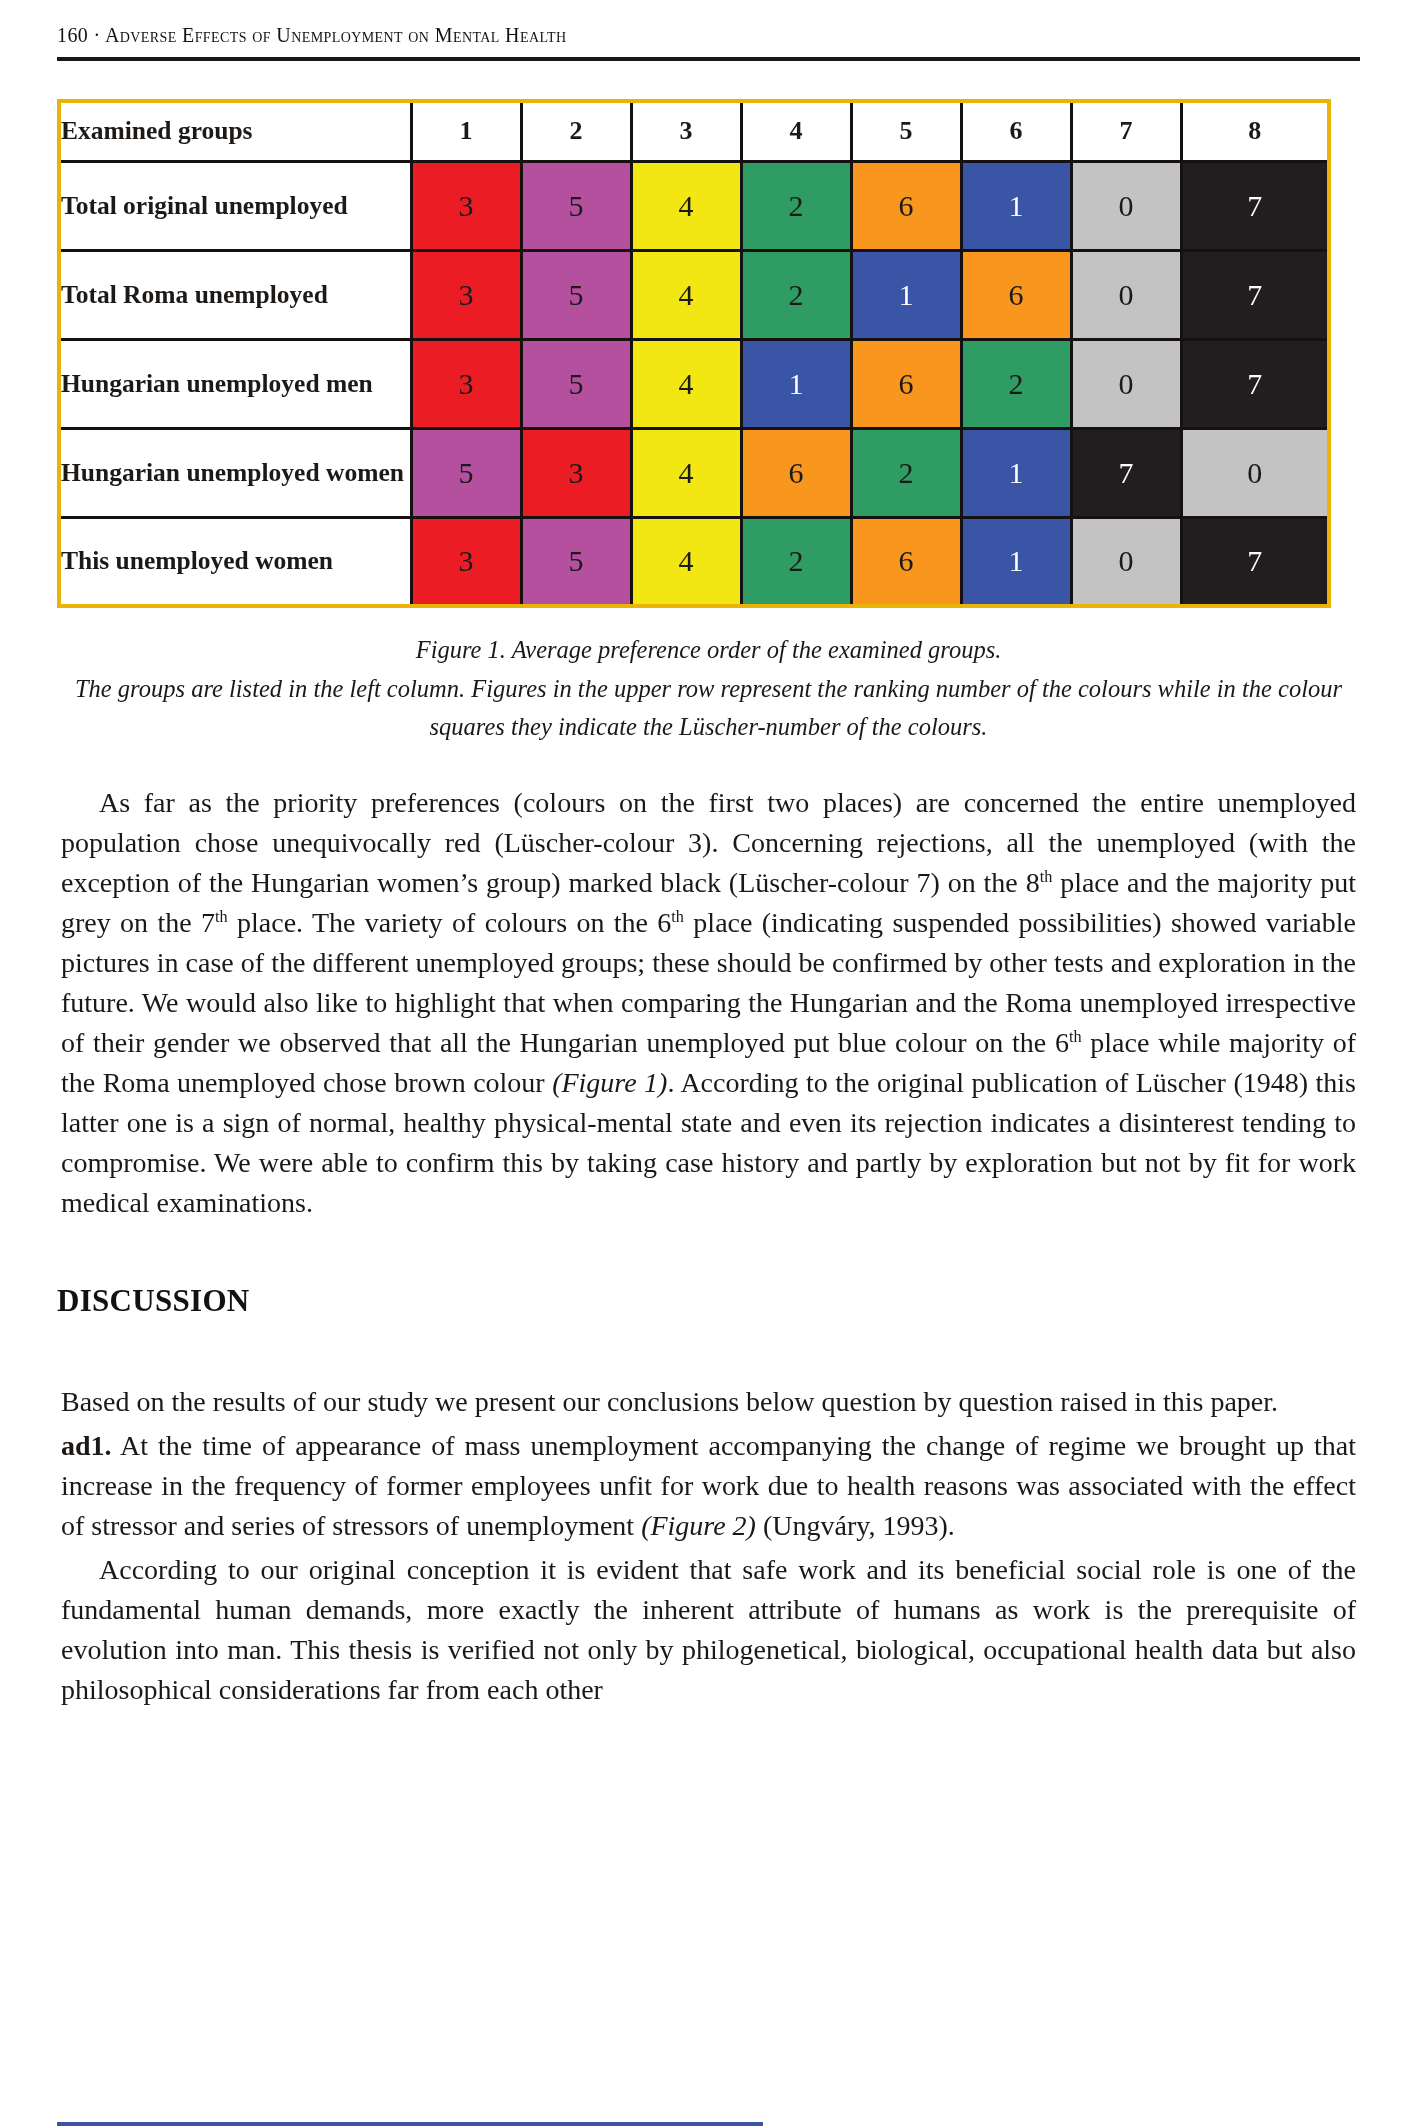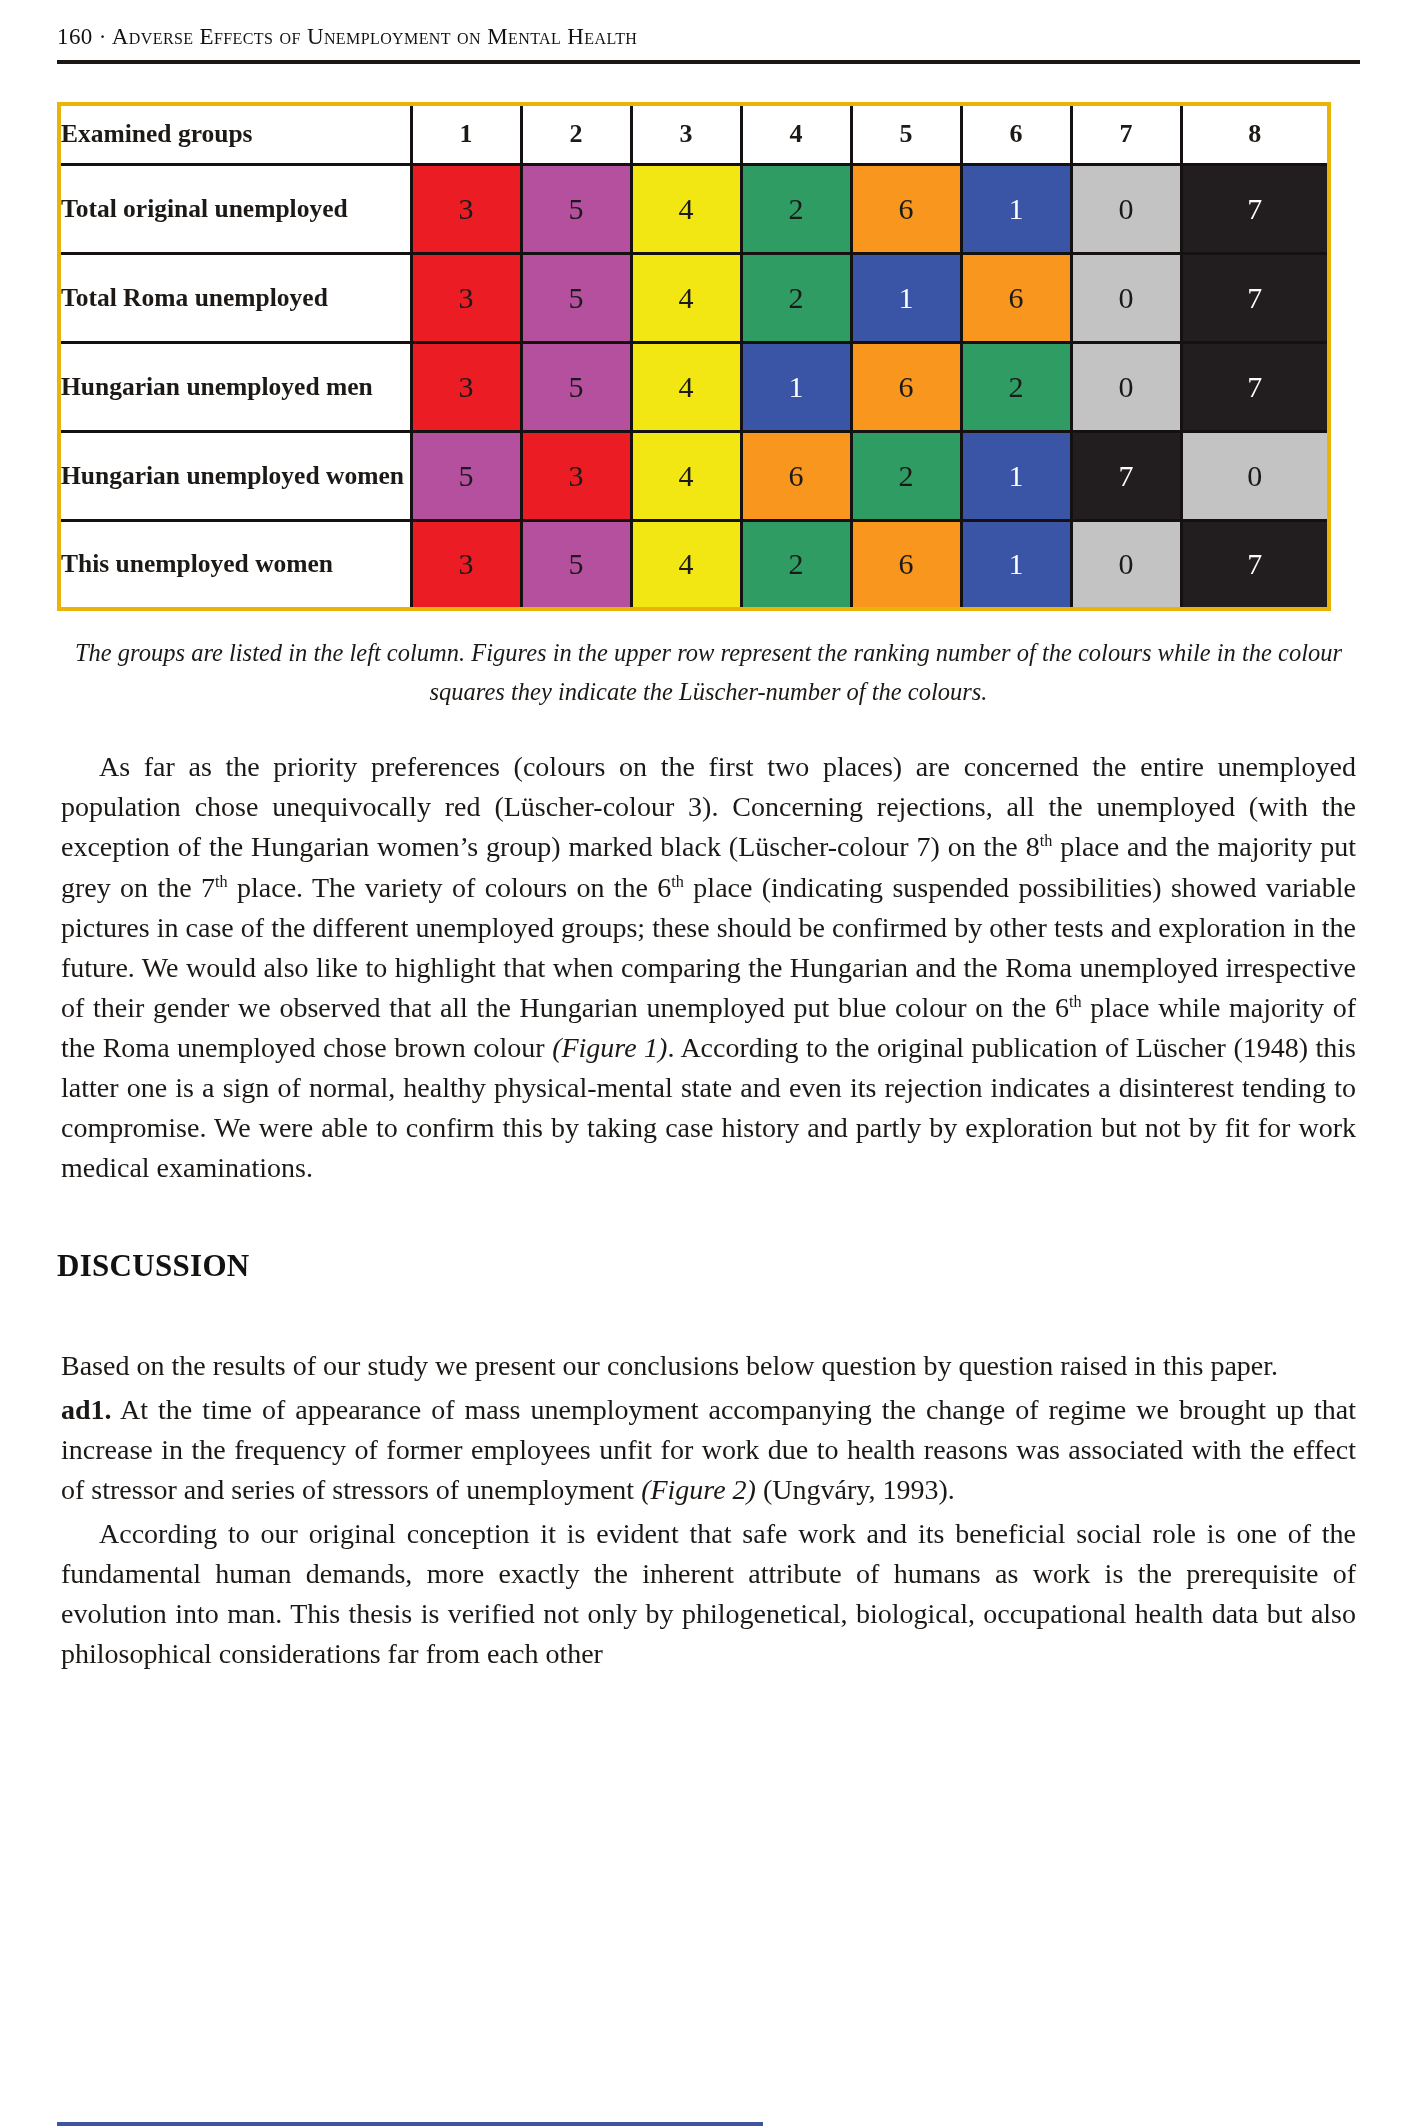--- a/index.html
+++ b/index.html
@@ -12,21 +12,21 @@
     overflow: hidden;
   }
   .content { padding: 0 57px; }
 
   
   .page-head {
     padding-top: 24px;
     padding-bottom: 10px;
     border-bottom: 4px solid #1a1715;
     font-variant: small-caps;
-    font-size: 23px;
+    font-size: 20px;
     letter-spacing: 0.4px;
     color: #141210;
   }
 
   
   table.fig-table {
     border-collapse: collapse;
     table-layout: fixed;
     margin-top: 38px;
     border: 4px solid #eab308;
@@ -169,20 +169,21 @@
         <td class="c" style="background-color: rgb(47, 156, 99); color: rgb(26, 26, 26);">2</td>
         <td class="c" style="background-color: rgb(248, 150, 29); color: rgb(26, 26, 26);">6</td>
         <td class="c" style="background-color: rgb(58, 85, 165); color: rgb(255, 255, 255);">1</td>
         <td class="c" style="background-color: rgb(195, 195, 195); color: rgb(26, 26, 26);">0</td>
         <td class="c" style="background-color: rgb(34, 30, 31); color: rgb(255, 255, 255);">7</td>
       </tr>
     </tbody>
   </table>
 
   <div class="caption">
+    <div>Figure 1. Average preference order of the examined groups.</div>
     <div>The groups are listed in the left column. Figures in the upper row represent the ranking number of the colours while in the colour squares they indicate the Lüscher-number of the colours.</div>
   </div>
 
   <div class="body-text">
     <p class="indent p-first"><span>As far as the priority preferences (colours on the first two places) are concerned the entire unemployed population chose unequivocally red (Lüscher-colour 3). Concerning rejections, all the unemployed (with the exception of the Hungarian women’s group) marked black (Lüscher-colour 7) on the 8</span><sup class="ord">th</sup><span> place and the majority put grey on the 7</span><sup class="ord">th</sup><span> place. The variety of colours on the 6</span><sup class="ord">th</sup><span> place (indicating suspended possibilities) showed variable pictures in case of the different unemployed groups; these should be confirmed by other tests and exploration in the future. We would also like to highlight that when comparing the Hungarian and the Roma unemployed irrespective of their gender we observed that all the Hungarian unemployed put blue colour on the 6</span><sup class="ord">th</sup><span> place while majority of the Roma unemployed chose brown colour </span><span class="it">(Figure 1)</span><span>. According to the original publication of Lüscher (1948) this latter one is a sign of normal, healthy physical-mental state and even its rejection indicates a disinterest tending to compromise. We were able to confirm this by taking case history and partly by exploration but not by fit for work medical examinations.</span></p>
 
     <h2 class="discussion-heading" style="margin-bottom:0;">DISCUSSION</h2>
 
     <p class="p-after-heading">Based on the results of our study we present our conclusions below question by question raised in this paper.</p>
 

